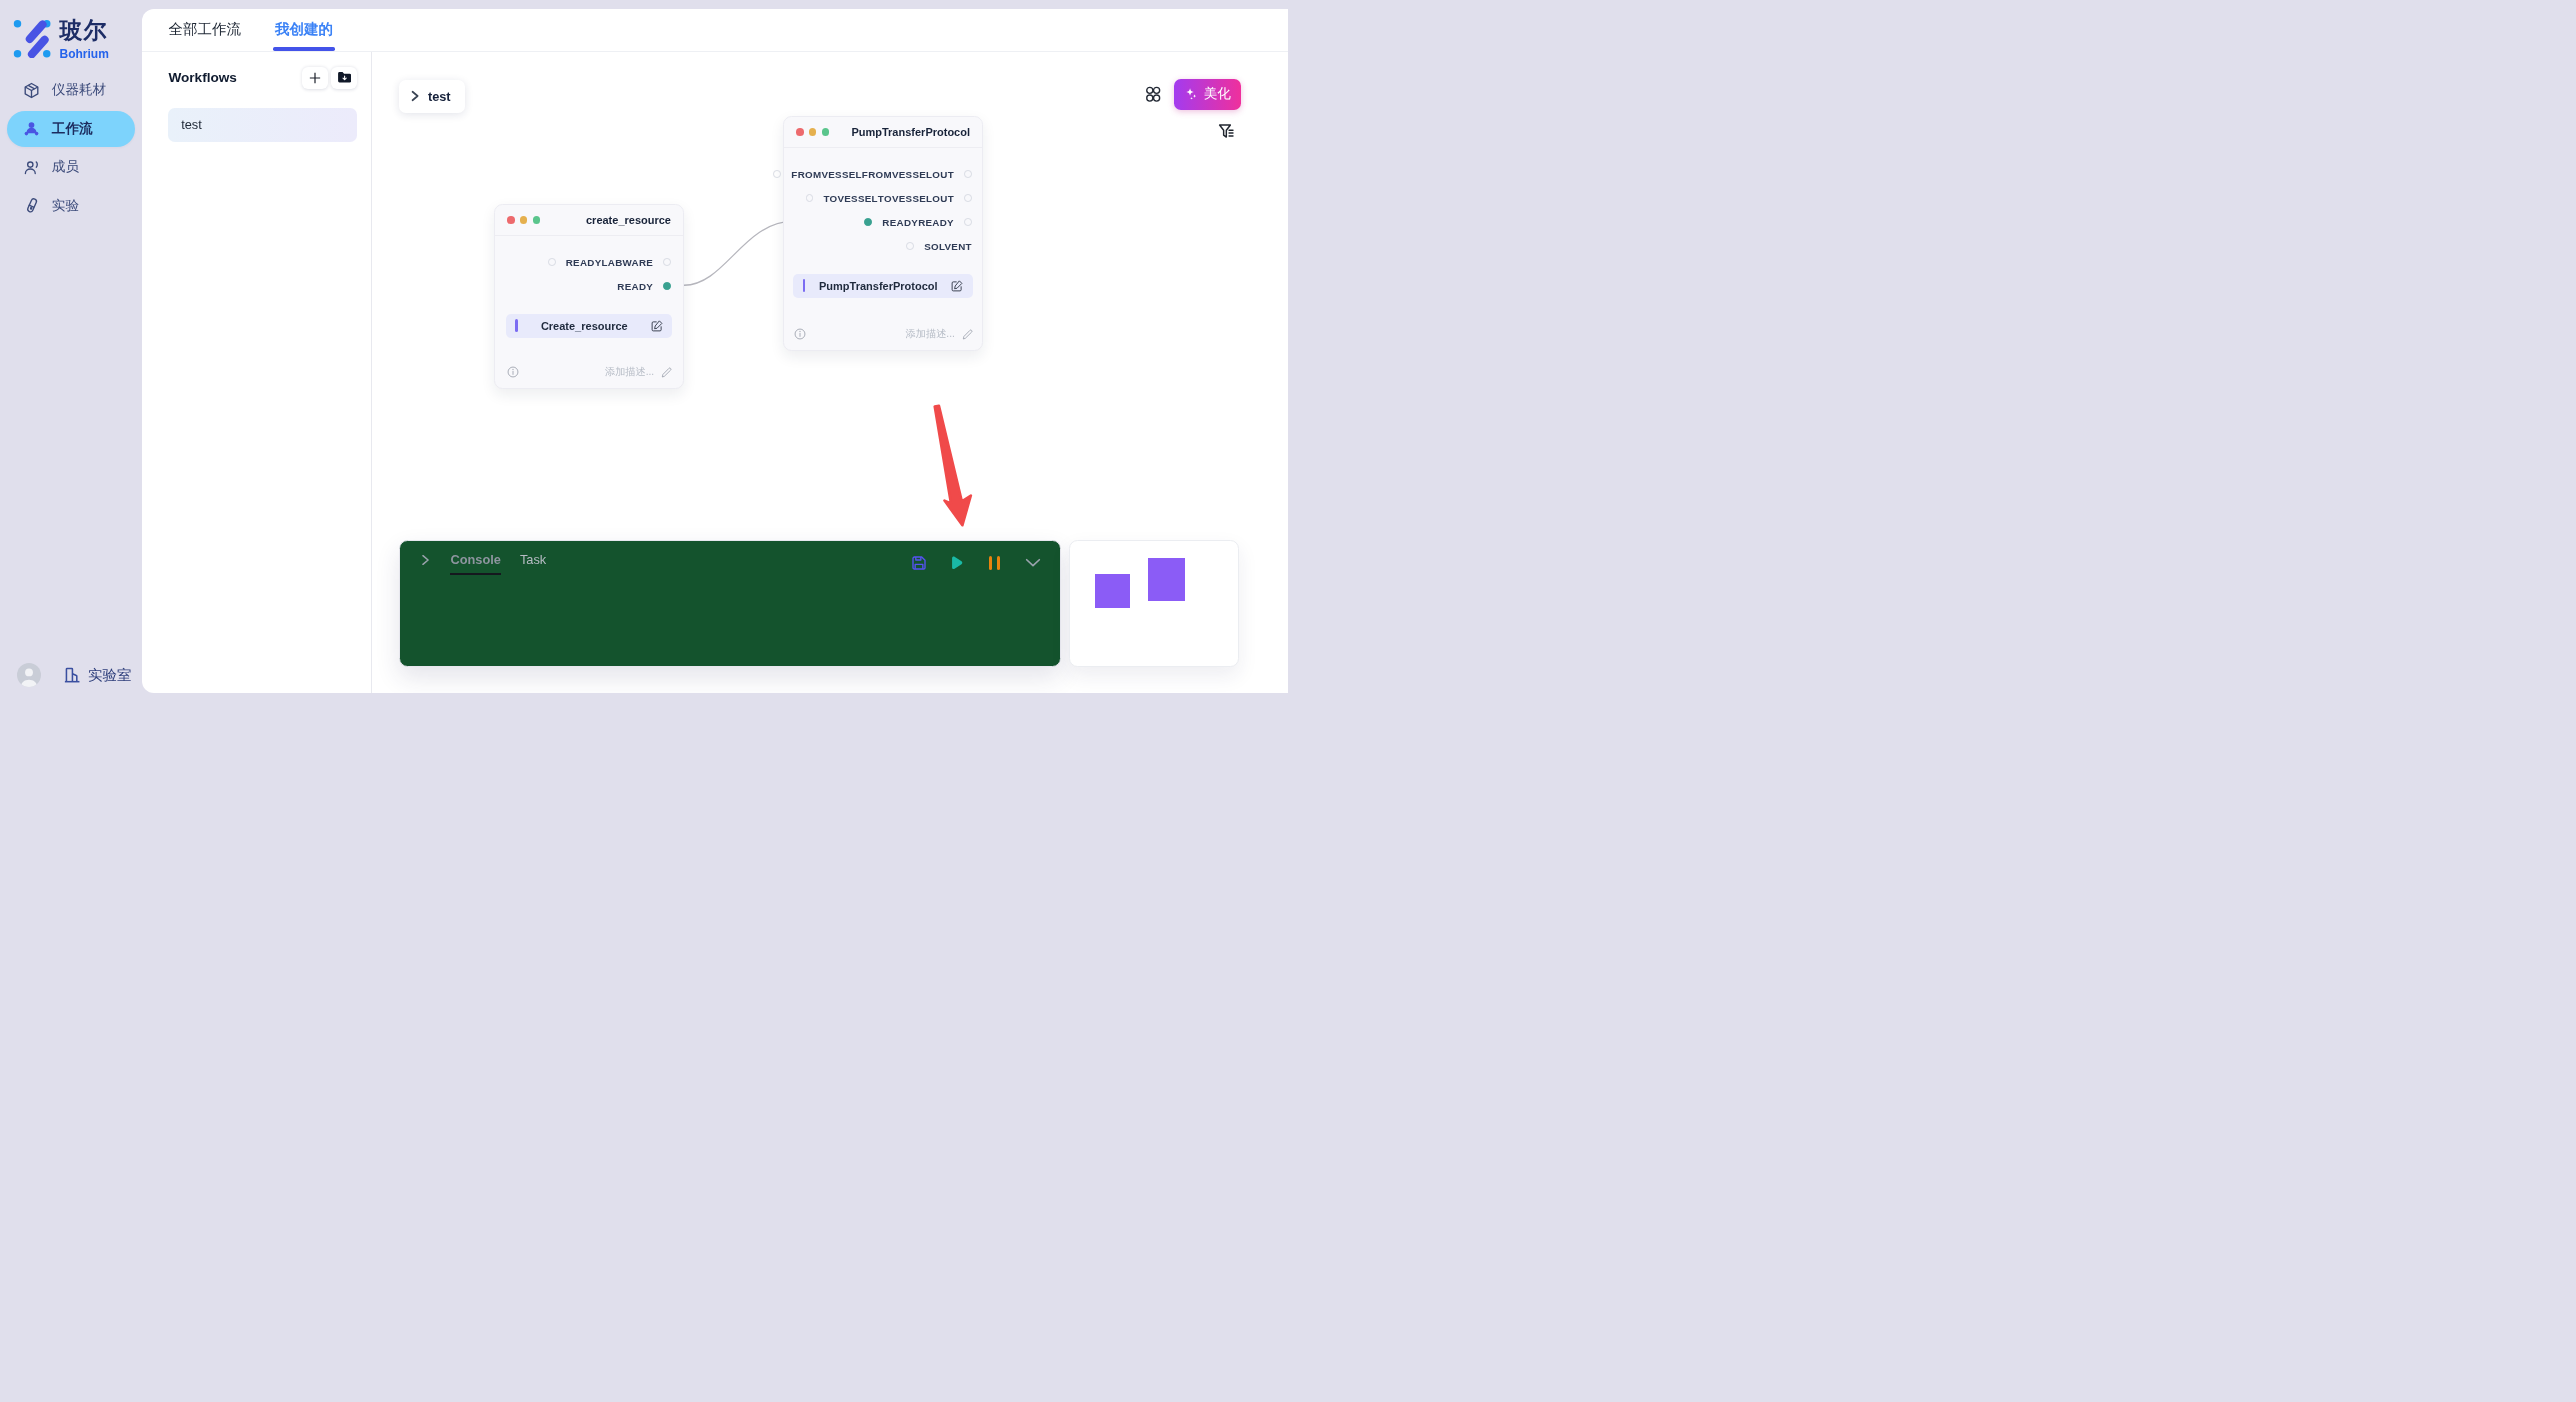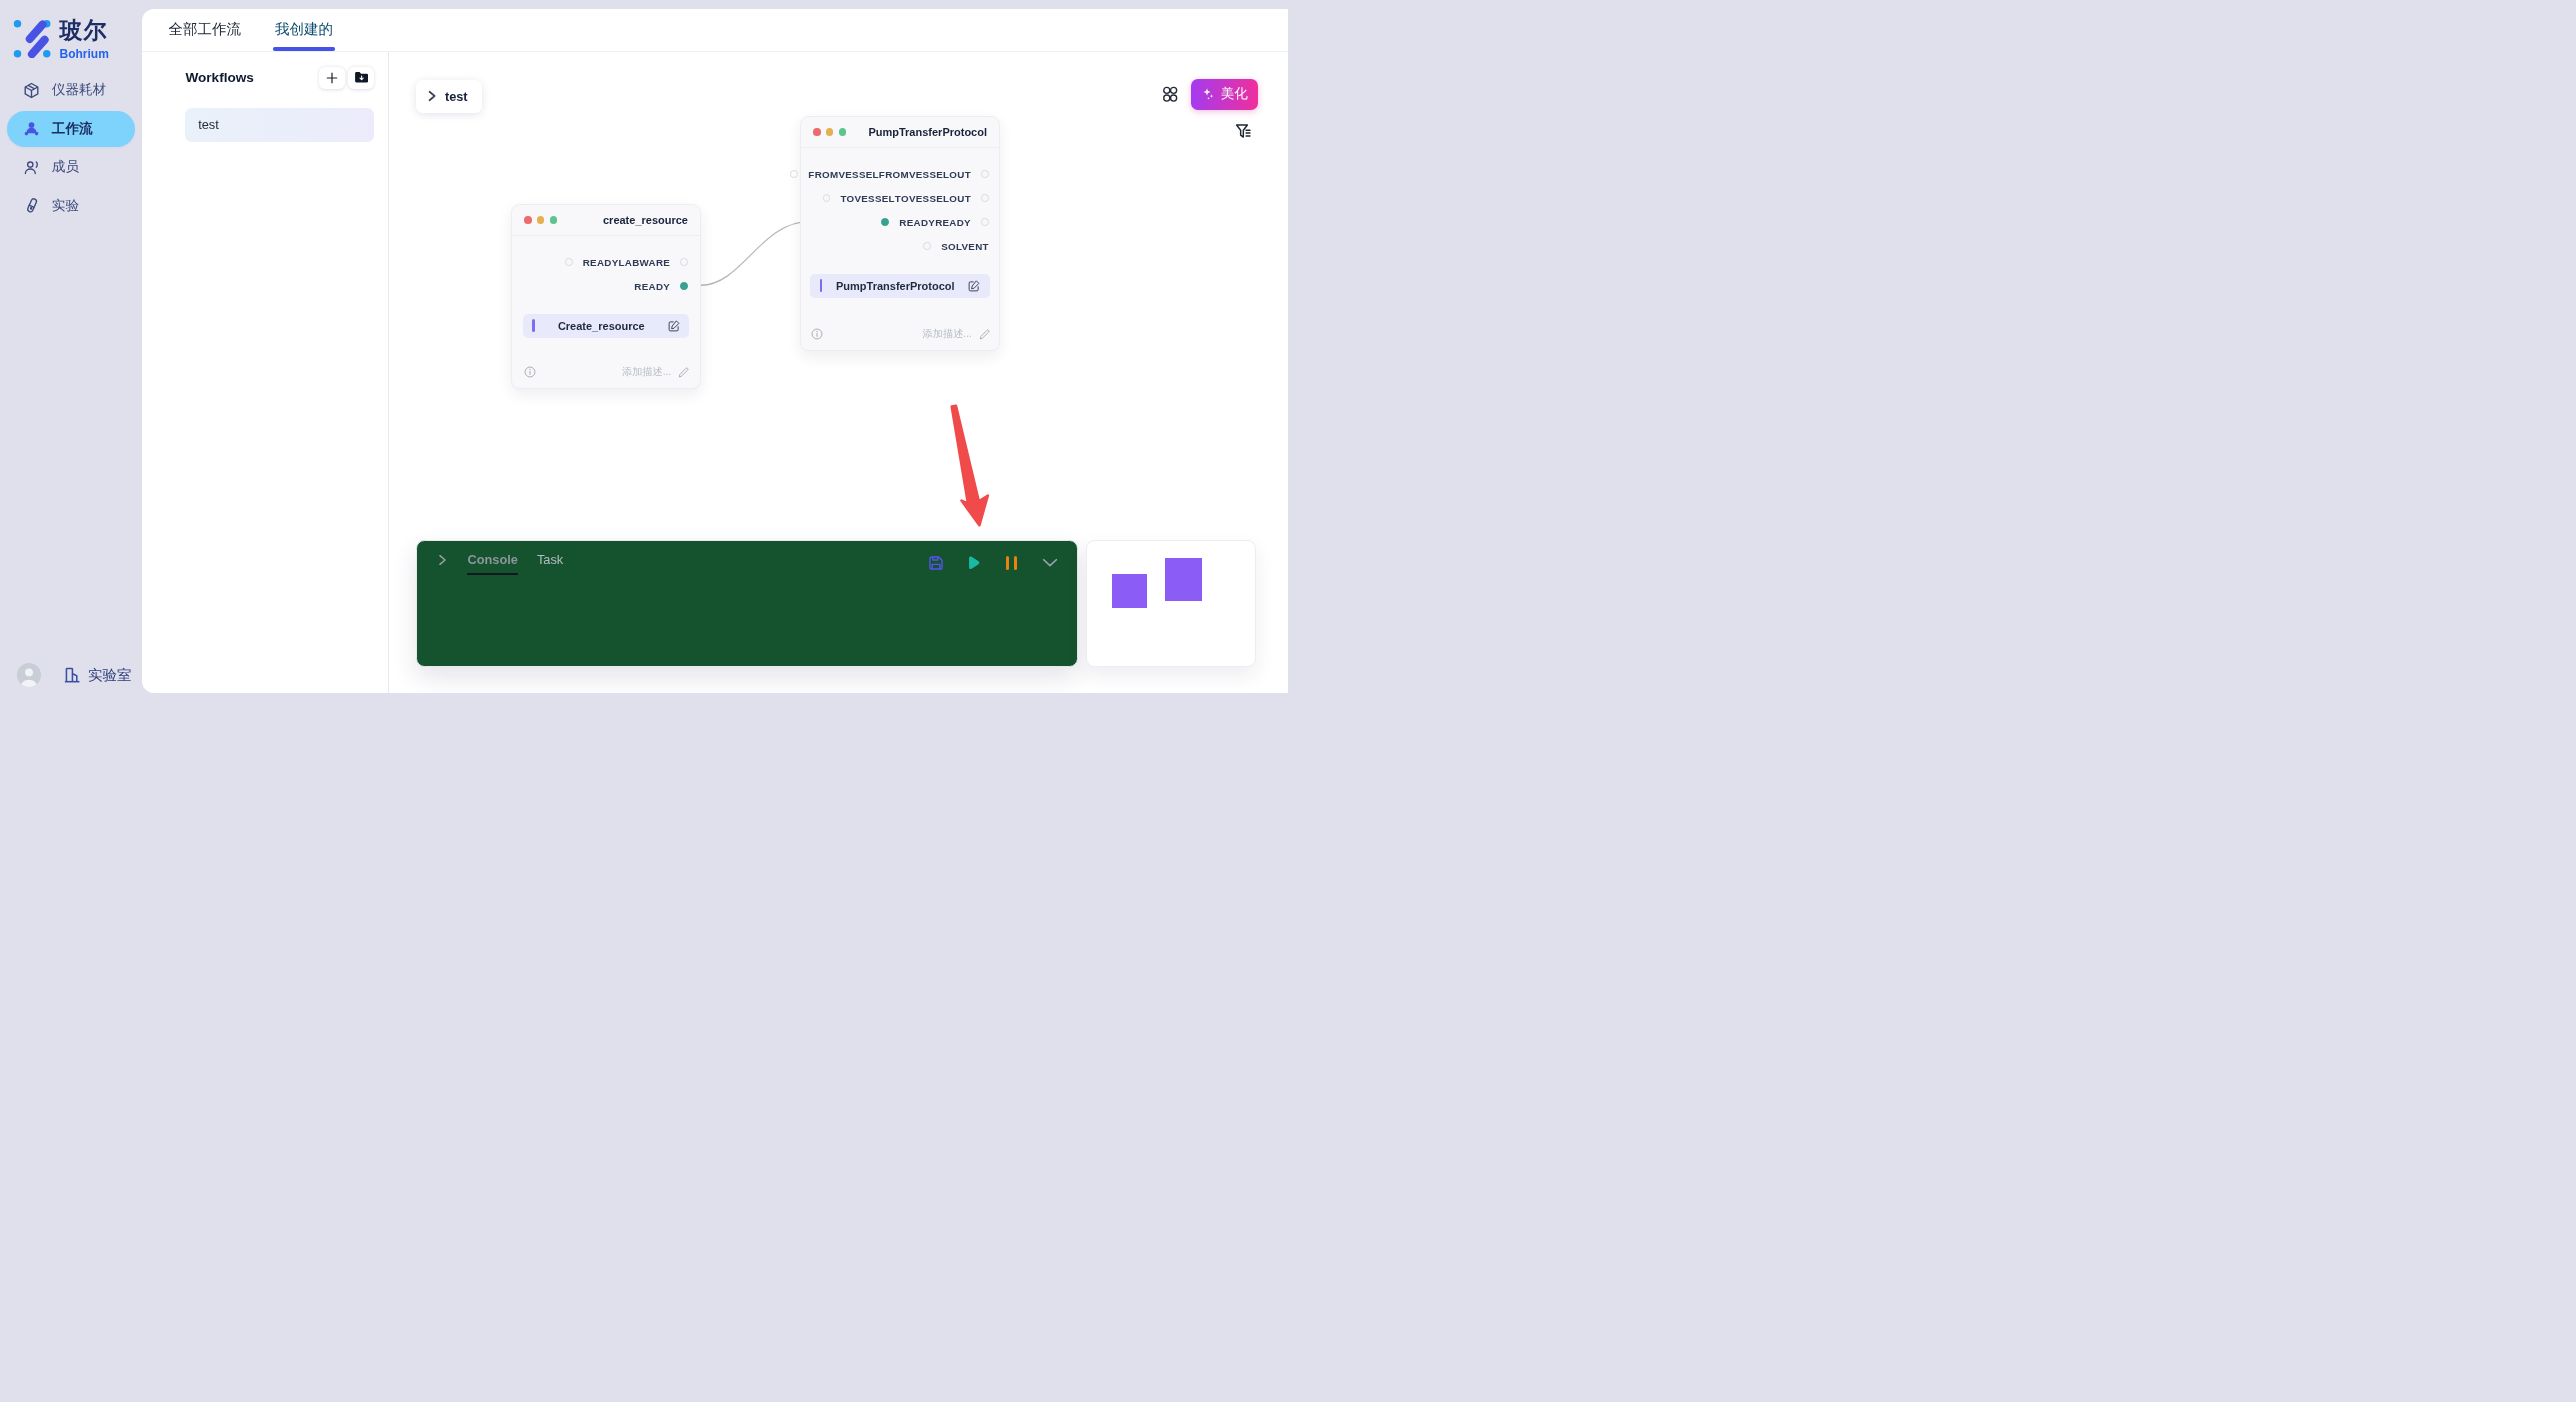--- a/index.html
+++ b/index.html
@@ -19,23 +19,23 @@
   .menu-item { height:36px; margin:0 6.8px; border-radius:18px; display:flex; align-items:center; gap:12px; padding-left:16px; font-size:13.6px; color:#3b4a7a; cursor:pointer; }
   .menu-item .mi-icon { width:17px; height:17px; flex:0 0 17px; display:flex; }
   .menu-item.active { background:#7dd3fc; color:#1c2b5e; font-weight:bold; box-shadow:0 0.9px 2.6px rgba(30,40,90,.05); }
   .side-footer { position:absolute; left:17px; bottom:13.6px; display:flex; align-items:center; gap:12px; }
   .lab-entry { display:flex; gap:6.8px; margin-left:10.2px; cursor:pointer; }
   .lab-entry span { font-size:14.5px; color:#2c3d7a; }
   
   .main-card { position:absolute; left:142px; top:8.5px; right:0; bottom:7.7px; background:#fff; border-radius:12px 0 0 12px; overflow:hidden; }
   .tabbar { height:43px; border-bottom:0.9px solid #eef0f4; display:flex; align-items:center; gap:34px; padding-left:26.4px; }
   .tab { font-size:14.5px; color:#1d2633; cursor:pointer; position:relative; height:100%; display:flex; align-items:center; }
-  .tab.active { font-weight:normal; color:#0c4a6e; }
+  .tab.active { font-weight:bold; color:#3b82f6; }
   .tab.active::after { content:""; position:absolute; left:-1.7px; right:-1.7px; bottom:0; height:3.4px; border-radius:1.7px; background:#4353e9; }
-  .main-body { display:flex; height:calc(100% - 43px);margin-left:17px; }
+  .main-body { display:flex; height:calc(100% - 43px); }
   
   .wf-panel { width:230px; flex:0 0 230px; border-right:0.9px solid #e8e9ef; padding:15.3px 13.6px 0 26.4px; }
   .wf-head { display:flex; align-items:center; }
   .wf-title { font-size:13.6px; font-weight:bold; color:#0f1a2e; }
   .wf-actions { margin-left:auto; display:flex; gap:2.6px; }
   .tool-btn { width:26.4px; height:22px; background:#fff; border:none; border-radius:6px; box-shadow:0 0.9px 3.4px rgba(20,30,70,.14); display:flex; align-items:center; justify-content:center; cursor:pointer; }
   .wf-item { margin-top:19px; height:34px; border-radius:6.8px; background:linear-gradient(90deg,#e9f1fa,#ecebfb); display:flex; align-items:center; padding-left:12.8px; font-size:12.8px; color:#222c3a; cursor:pointer; }
   
   .canvas { flex:1; position:relative; background:#fff; overflow:hidden; }
   .wire-layer { position:absolute; inset:0; pointer-events:none; }

